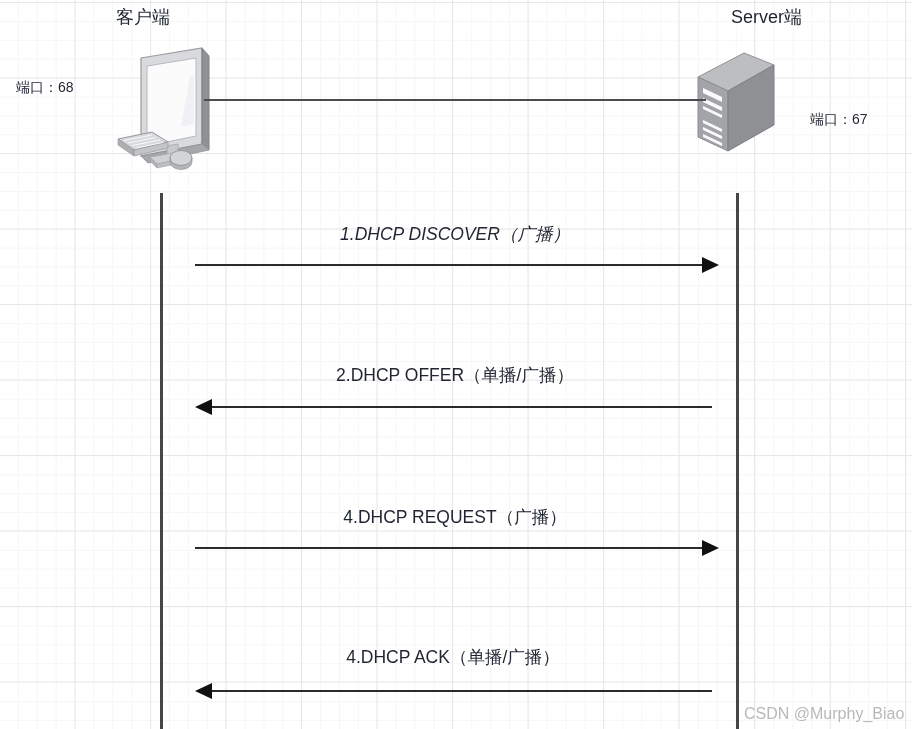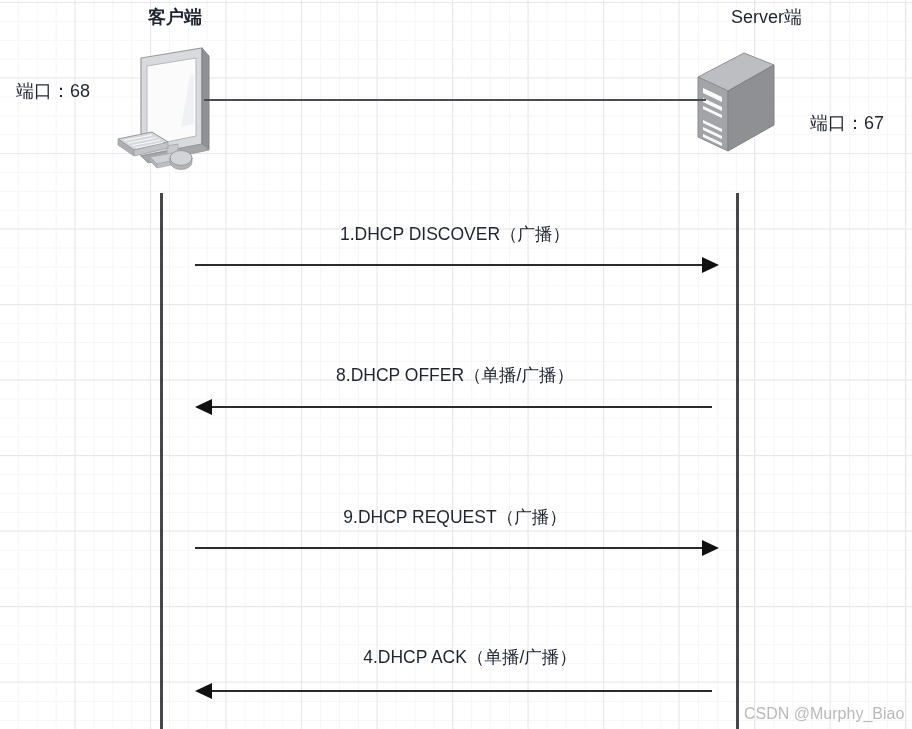--- a/index.html
+++ b/index.html
@@ -32,21 +32,21 @@
   
   .node-title {
     position: absolute;
     font-size: 18px;
     color: #1f2430;
     white-space: nowrap;
     letter-spacing: 0px;
   }
   .port-label {
     position: absolute;
-    font-size: 18px;
+    font-size: 14px;
     color: #1f2430;
     white-space: nowrap;
   }
 
   
   .lifeline {
     position: absolute;
     width: 3px;
     background: #44464a;
   }
@@ -98,21 +98,21 @@
   
   .device {
     position: absolute;
   }
 </style>
 </head>
 <body>
 
 <div id="canvas">
 
-  <div class="node-title" style="left:148px; top:5px;font-weight:bold;">客户端</div>
+  <div class="node-title" style="left:116px; top:5px;">客户端</div>
 
   <div class="port-label" style="left:16px; top:79px;">端口：68</div>
 
   <div class="device" style="left:112px; top:46px; width:105px; height:125px;">
     <svg width="105" height="125" viewBox="0 0 105 125">
 
       <polygon points="29,12 90,2 90,98 29,110" fill="#d9dadd" stroke="#9a9c9f" stroke-width="1.2"></polygon>
       <polygon points="90,2 97,10 97,104 90,98" fill="#8f9194" stroke="#808285" stroke-width="1"></polygon>
       <polygon points="29,110 90,98 97,104 36,117" fill="#a5a7ab" stroke="#909294" stroke-width="0.8"></polygon>
 
@@ -166,31 +166,31 @@
         <polygon points="17,87 36,96 36,99 17,90"></polygon>
       </g>
     </svg>
   </div>
 
   <div class="cable" style="left:204px; top:99px; width:502px;"></div>
 
   <div class="lifeline" style="left:160px; top:193px; height:536px;"></div>
   <div class="lifeline" style="left:736px; top:193px; height:536px;"></div>
 
-  <div class="msg-label" style="left:197px; top:222px; width:516px;">1.DHCP DISCOVER（广播）</div>
+  <div class="msg-label" style="left:197px; top:222px; width:516px;font-style:italic;">1.DHCP DISCOVER（广播）</div>
   <div class="msg-line" style="left:195px; top:264px; width:508px;"></div>
   <div class="arrow-head arrow-right" style="left:702px; top:257px;"></div>
 
-  <div class="msg-label" style="left:197px; top:363px; width:516px;">8.DHCP OFFER（单播/广播）</div>
+  <div class="msg-label" style="left:197px; top:363px; width:516px;">2.DHCP OFFER（单播/广播）</div>
   <div class="msg-line" style="left:209px; top:406px; width:503px;"></div>
   <div class="arrow-head arrow-left" style="left:195px; top:399px;"></div>
 
-  <div class="msg-label" style="left:197px; top:505px; width:516px;">9.DHCP REQUEST（广播）</div>
+  <div class="msg-label" style="left:197px; top:505px; width:516px;">4.DHCP REQUEST（广播）</div>
   <div class="msg-line" style="left:195px; top:547px; width:508px;"></div>
   <div class="arrow-head arrow-right" style="left:702px; top:540px;"></div>
 
-  <div class="msg-label" style="left:212px; top:645px; width:516px;">4.DHCP ACK（单播/广播）</div>
+  <div class="msg-label" style="left:195px; top:645px; width:516px;">4.DHCP ACK（单播/广播）</div>
   <div class="msg-line" style="left:209px; top:690px; width:503px;"></div>
   <div class="arrow-head arrow-left" style="left:195px; top:683px;"></div>
 
   <div class="watermark" style="left:744px; top:705px;">CSDN @Murphy_Biao</div>
 
 </div>
 
 </body></html>

